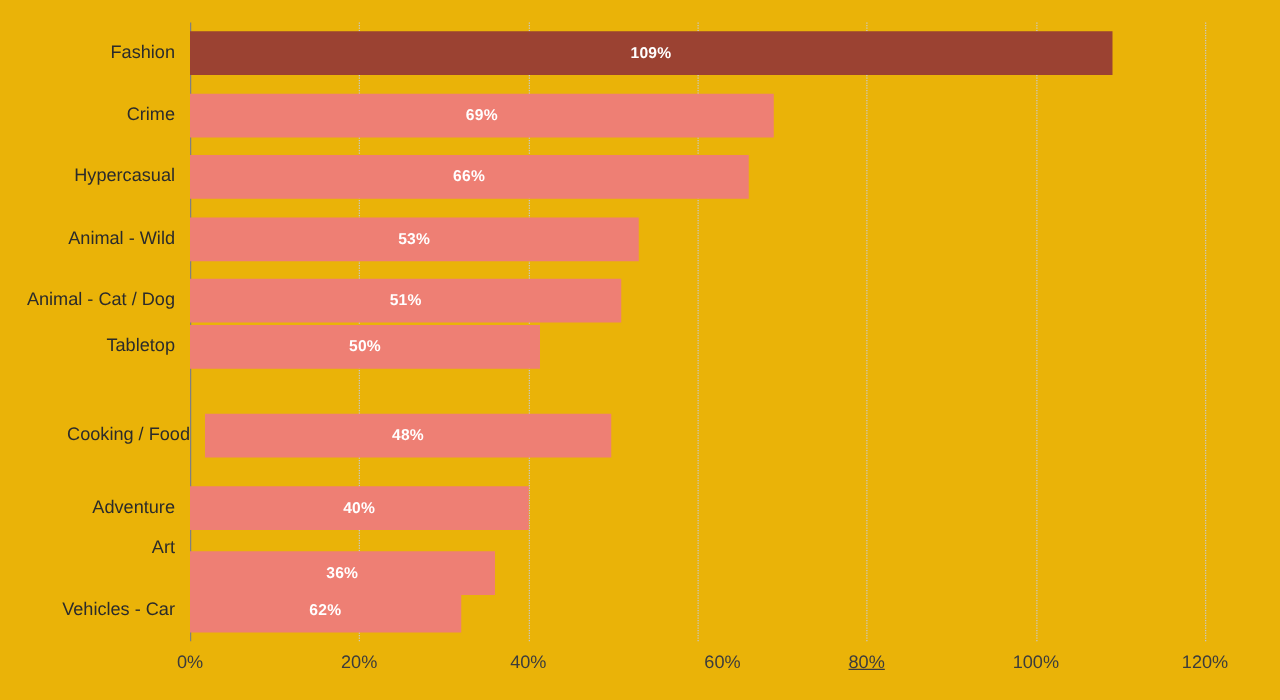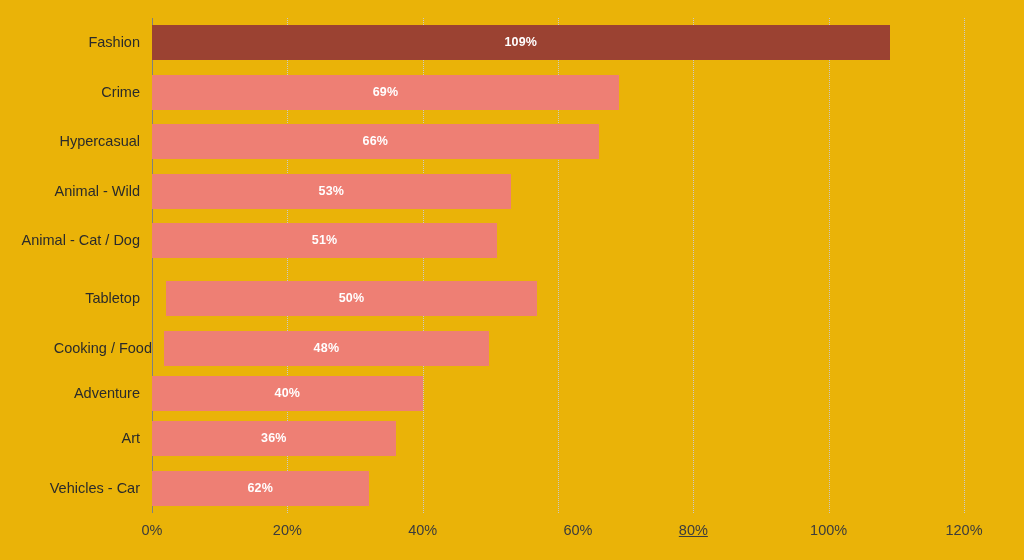--- a/index.html
+++ b/index.html
@@ -144,41 +144,41 @@
           <div class="bar" style="width: 358.633px;">
             <div class="bar-value">53%</div>
           </div>
         </div>
         <div class="row" style="top: 205.25px;">
           <div class="cat-label">Animal - Cat / Dog</div>
           <div class="bar" style="width: 345.1px;">
             <div class="bar-value">51%</div>
           </div>
         </div>
-        <div class="row" style="top: 263px; padding-left: 12px;">
+        <div class="row" style="top: 242px; padding-left: 12px;">
           <div class="cat-label">Tabletop</div>
-          <div class="bar" style="width: 371px; margin-left: 14px;">
+          <div class="bar" style="width: 280px;">
             <div class="bar-value">50%</div>
           </div>
         </div>
         <div class="row" style="top: 313px; margin-left: 12px;">
           <div class="cat-label">Cooking / Food</div>
           <div class="bar" style="width: 324.8px;">
             <div class="bar-value">48%</div>
           </div>
         </div>
-        <div class="row" style="top: 358px;">
+        <div class="row" style="top: 371px;">
           <div class="cat-label">Adventure</div>
           <div class="bar" style="width: 270.667px;">
             <div class="bar-value">40%</div>
           </div>
         </div>
         <div class="row" style="top: 403.25px;">
           <div class="cat-label">Art</div>
-          <div class="bar" style="width: 243.6px;">
+          <div class="bar" style="width: 243.6px; margin-top: 20px;">
             <div class="bar-value">36%</div>
           </div>
         </div>
         <div class="row" style="top: 452.75px;">
           <div class="cat-label">Vehicles - Car</div>
           <div class="bar" style="width: 216.533px;">
             <div class="bar-value">62%</div>
           </div>
         </div>
       </div>

